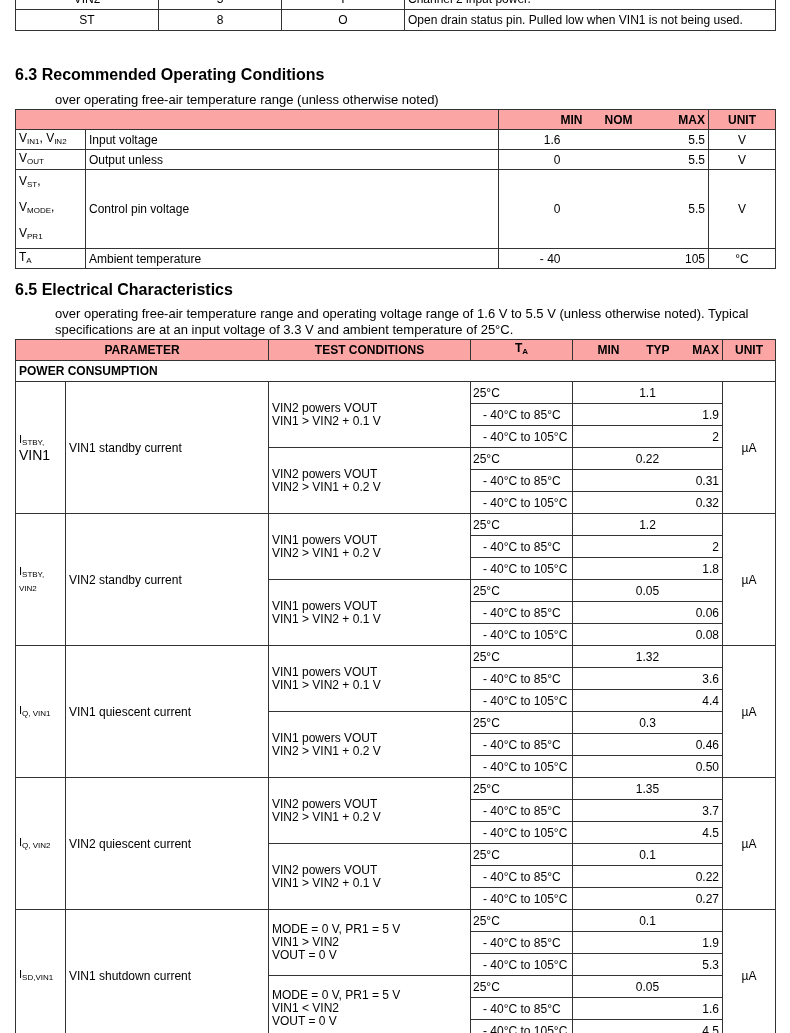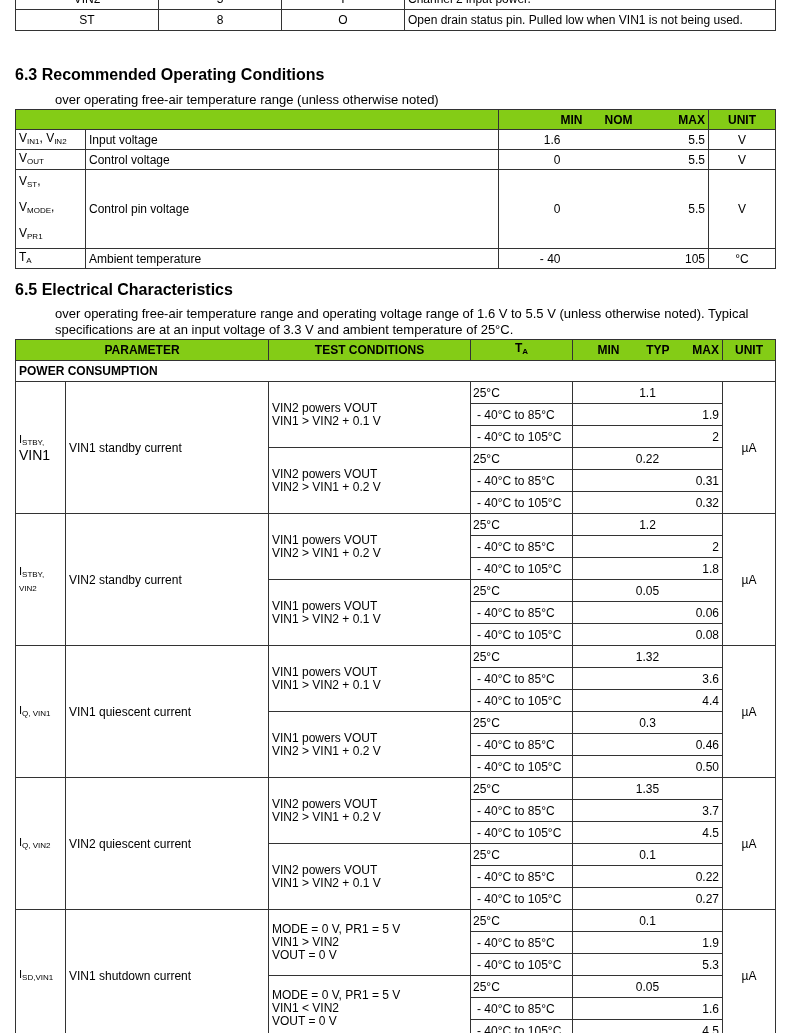--- a/index.html
+++ b/index.html
@@ -1,42 +1,42 @@
 <!DOCTYPE html>
 <html><head>
 <meta charset="utf-8">
 <style>
   html, body { margin:0; padding:0; background:#ffffff; }
   body { width:790px; height:1033px; overflow:hidden; position:relative;
          font-family:"Liberation Sans", sans-serif; color:#000; }
   table { border-collapse:collapse; position:absolute; table-layout:fixed; }
   td, th { border:1px solid #333; padding:0 3px; font-size:12px; line-height:14px;
            vertical-align:middle; overflow:hidden; white-space:nowrap; }
-  th { background:#84cc16; font-weight:bold; }
+  th { background:#fca5a5; font-weight:bold; }
   .c { text-align:center; }
   .r { text-align:right; }
   .l { text-align:left; }
   h2 { margin:0; font-size:16px; font-weight:bold; position:absolute; left:15px; }
   .sub { position:absolute; left:15px; font-size:13px; line-height:16px; width:760px;margin-left:40px; }
   sub.s { font-size:8px; vertical-align:-2px;margin-top:32px; }
   .sym { font-size:12px; }
   .pre { white-space:pre; line-height:13px; }
   
   #pin-table { left:15px; top:-12px; width:760px; }
   #pin-table td { height:20px; border-width:1px 1px; }
   
   #roc-table { left:15px; top:109px; width:760px; }
   #roc-table td, #roc-table th { height:19px; }
   
   #ec-table { left:15px; top:339px; width:760px; }
   #ec-table th { height:20px; }
   #ec-table td { height:21px; }
   .noleft { border-left:none; }
   .noright { border-right:none; }
-  .neg { padding-left:6px; }
+  .neg { padding-left:12px; }
   .ta25 { padding-left:2px; }
 </style>
 </head>
 <body>
 
 <table id="pin-table">
   <colgroup>
       <col style="width:143px">
       <col style="width:123px">
       <col style="width:123px">
@@ -83,21 +83,21 @@
       <tr>
         <td class="l sym">V<sub class="s">IN1</sub>, V<sub class="s">IN2</sub></td>
         <td class="l">Input voltage</td>
         <td class="r noright" style="padding-right:28px">1.6</td>
         <td class="c noleft noright"></td>
         <td class="r noleft">5.5</td>
         <td class="c">V</td>
       </tr>
       <tr>
         <td class="l sym">V<sub class="s">OUT</sub></td>
-        <td class="l">Control voltage</td>
+        <td class="l">Output unless</td>
         <td class="r noright" style="padding-right:28px">0</td>
         <td class="c noleft noright"></td>
         <td class="r noleft">5.5</td>
         <td class="c">V</td>
       </tr>
       <tr>
         <td class="l sym" style="height: 44px; line-height: 22px;">V<sub class="s">ST</sub>,<br>V<sub class="s">MODE</sub>,<br>V<sub class="s">PR1</sub></td>
         <td class="l">Control pin voltage</td>
         <td class="r noright" style="padding-right:28px">0</td>
         <td class="c noleft noright"></td>

